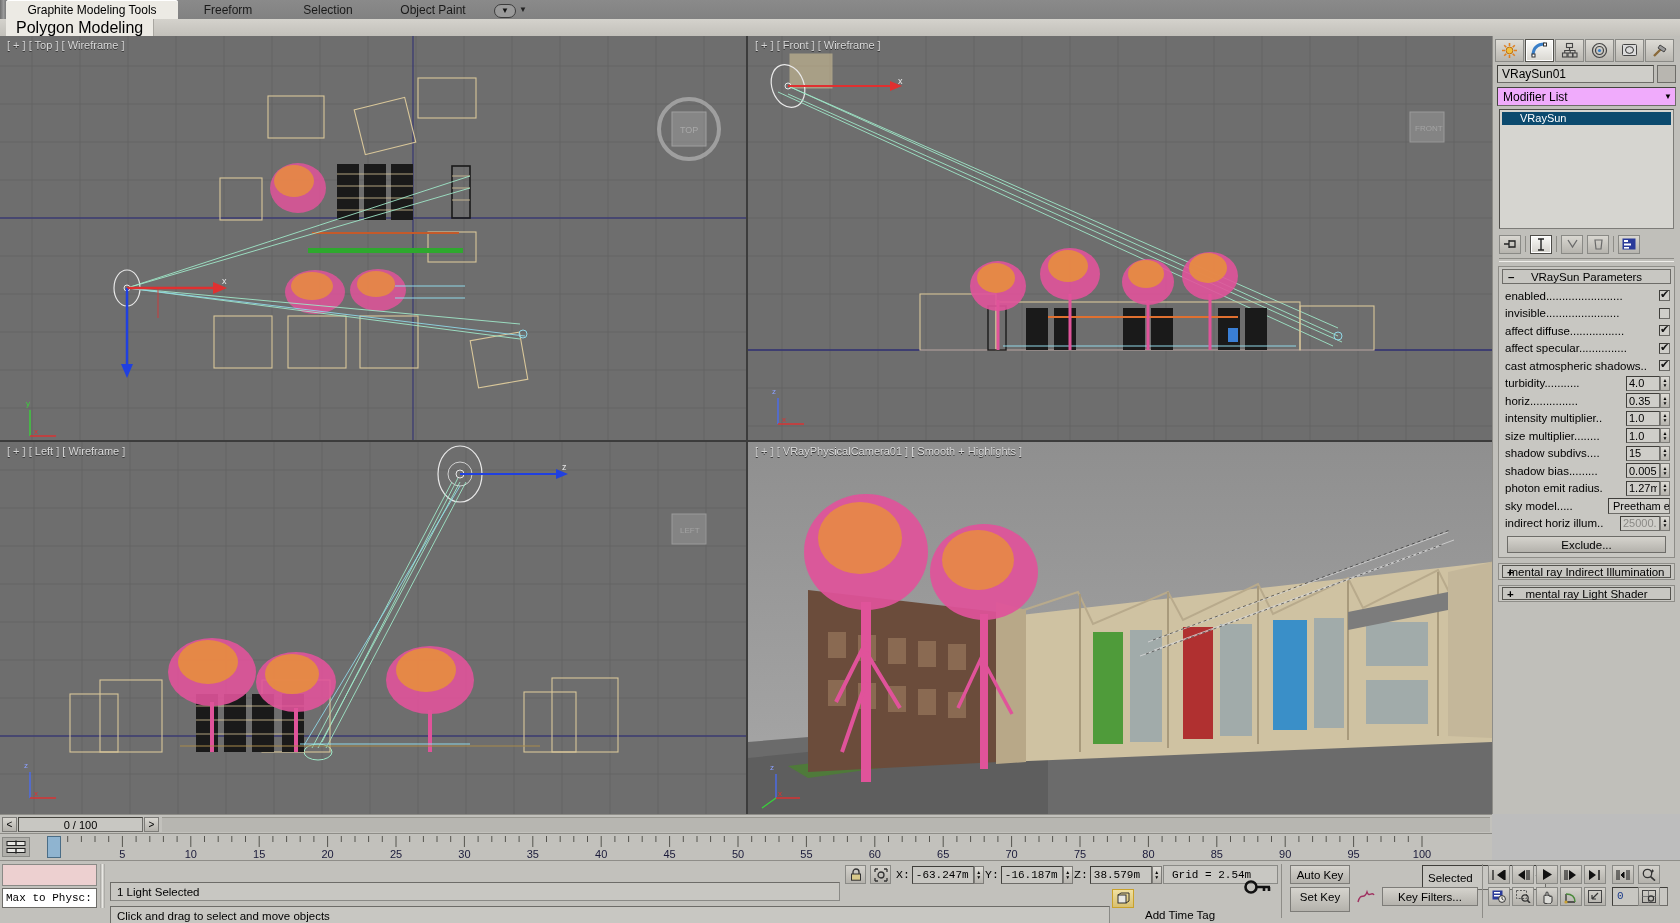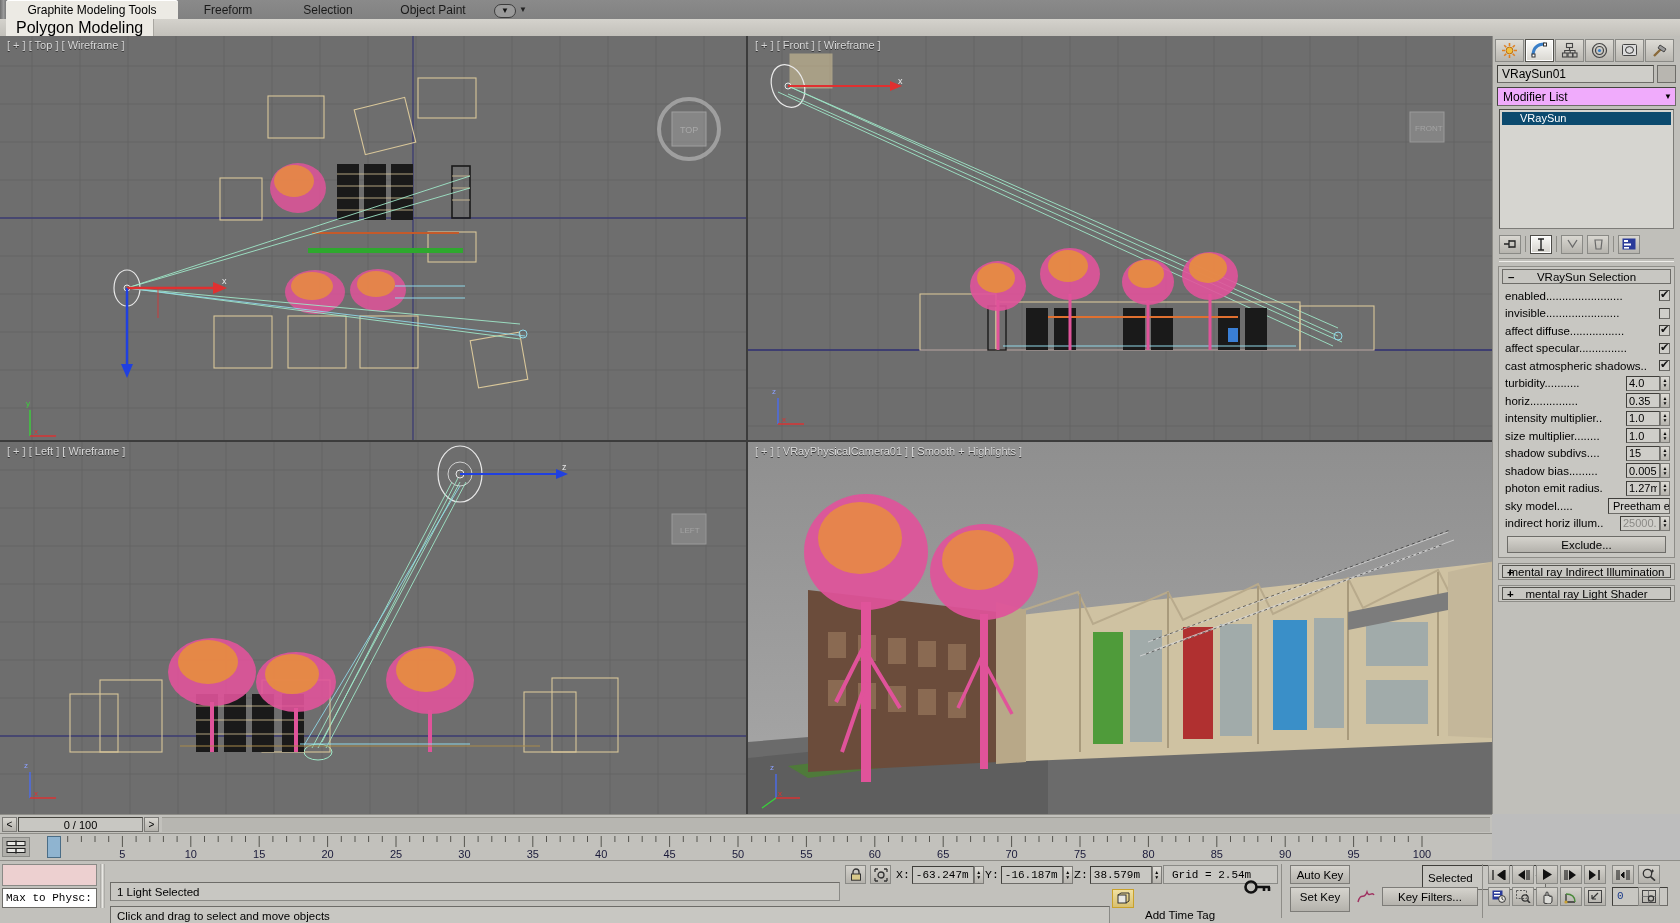--- a/index.html
+++ b/index.html
@@ -642,21 +642,21 @@
               <rect x="2" y="9" width="5" height="1.6"></rect>
             </g>
         </svg>
       </div>
     </div>
     <div class="stack-sep"></div>
 
     <div class="rollout">
       <div class="rollout-hdr">
         <span class="pm">–</span>
-        <span>VRaySun Selection</span>
+        <span>VRaySun Parameters</span>
       </div>
 
       <div class="prow">
         <span class="plabel">enabled........................</span>
         <span class="chk on"></span>
       </div>
       <div class="prow">
         <span class="plabel">invisible.......................</span>
         <span class="chk"></span>
       </div>

